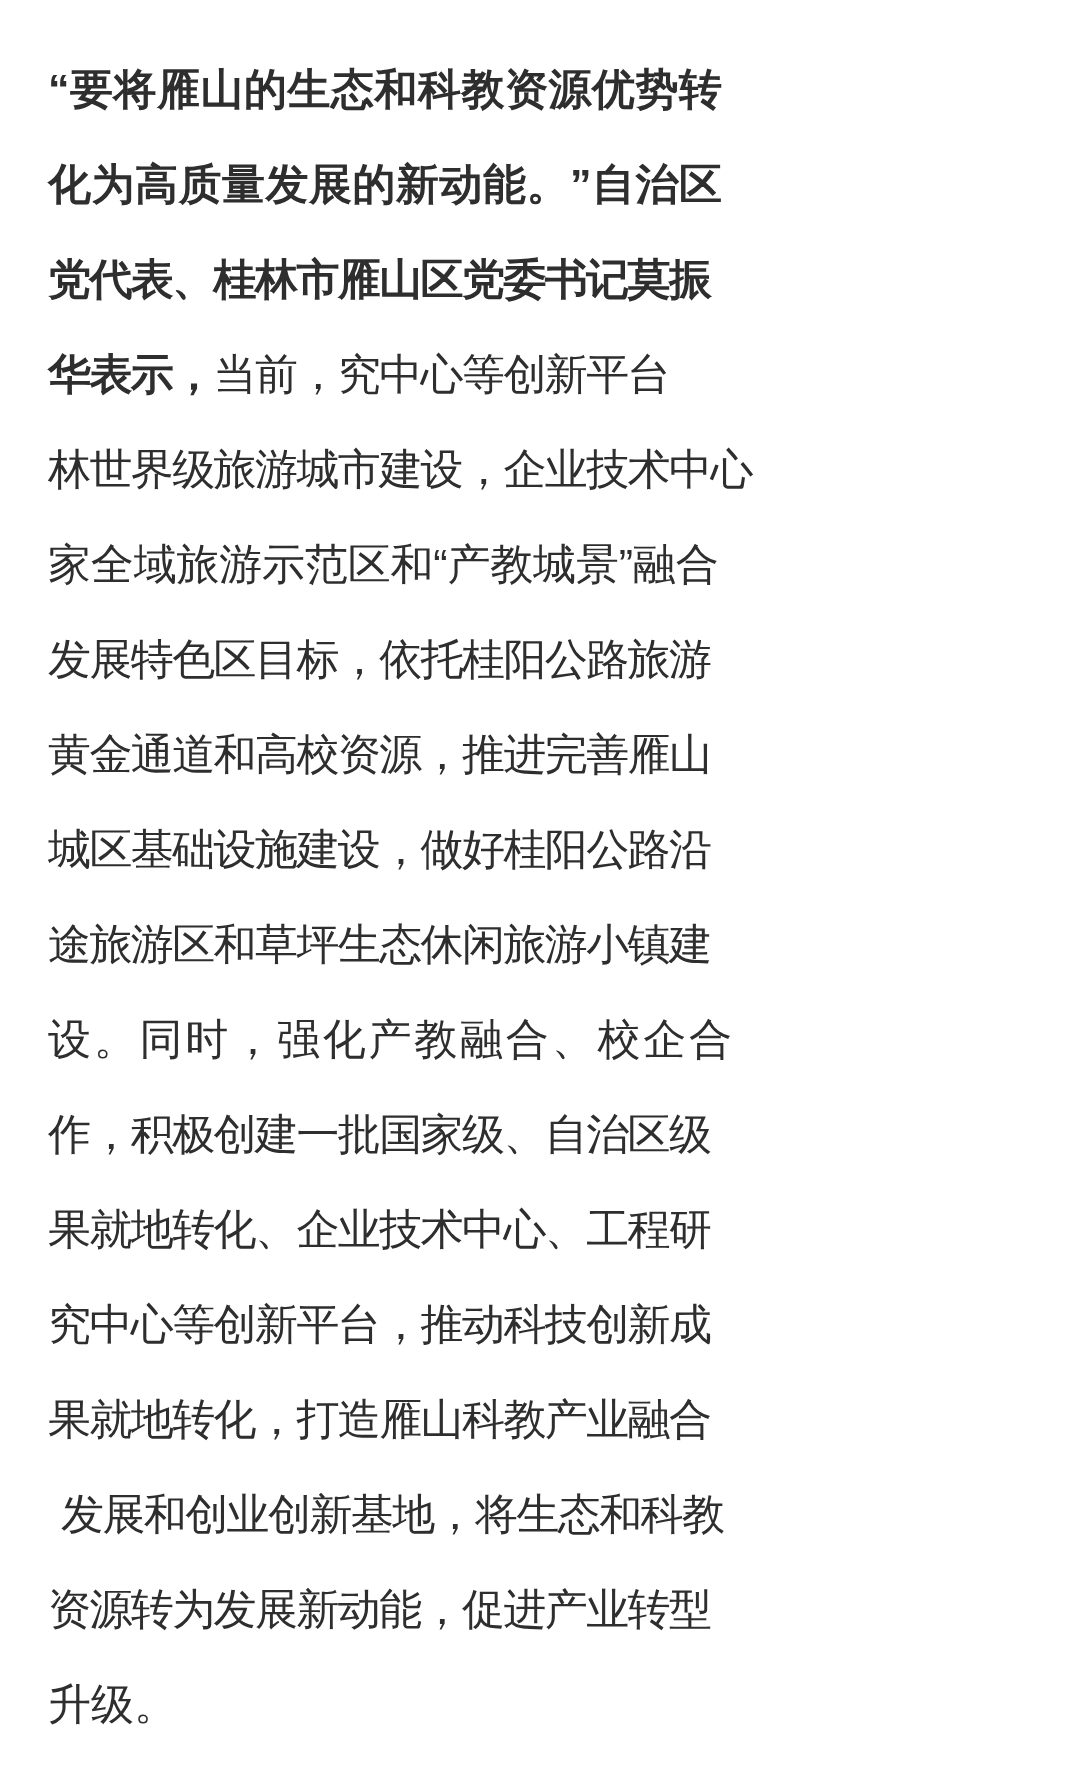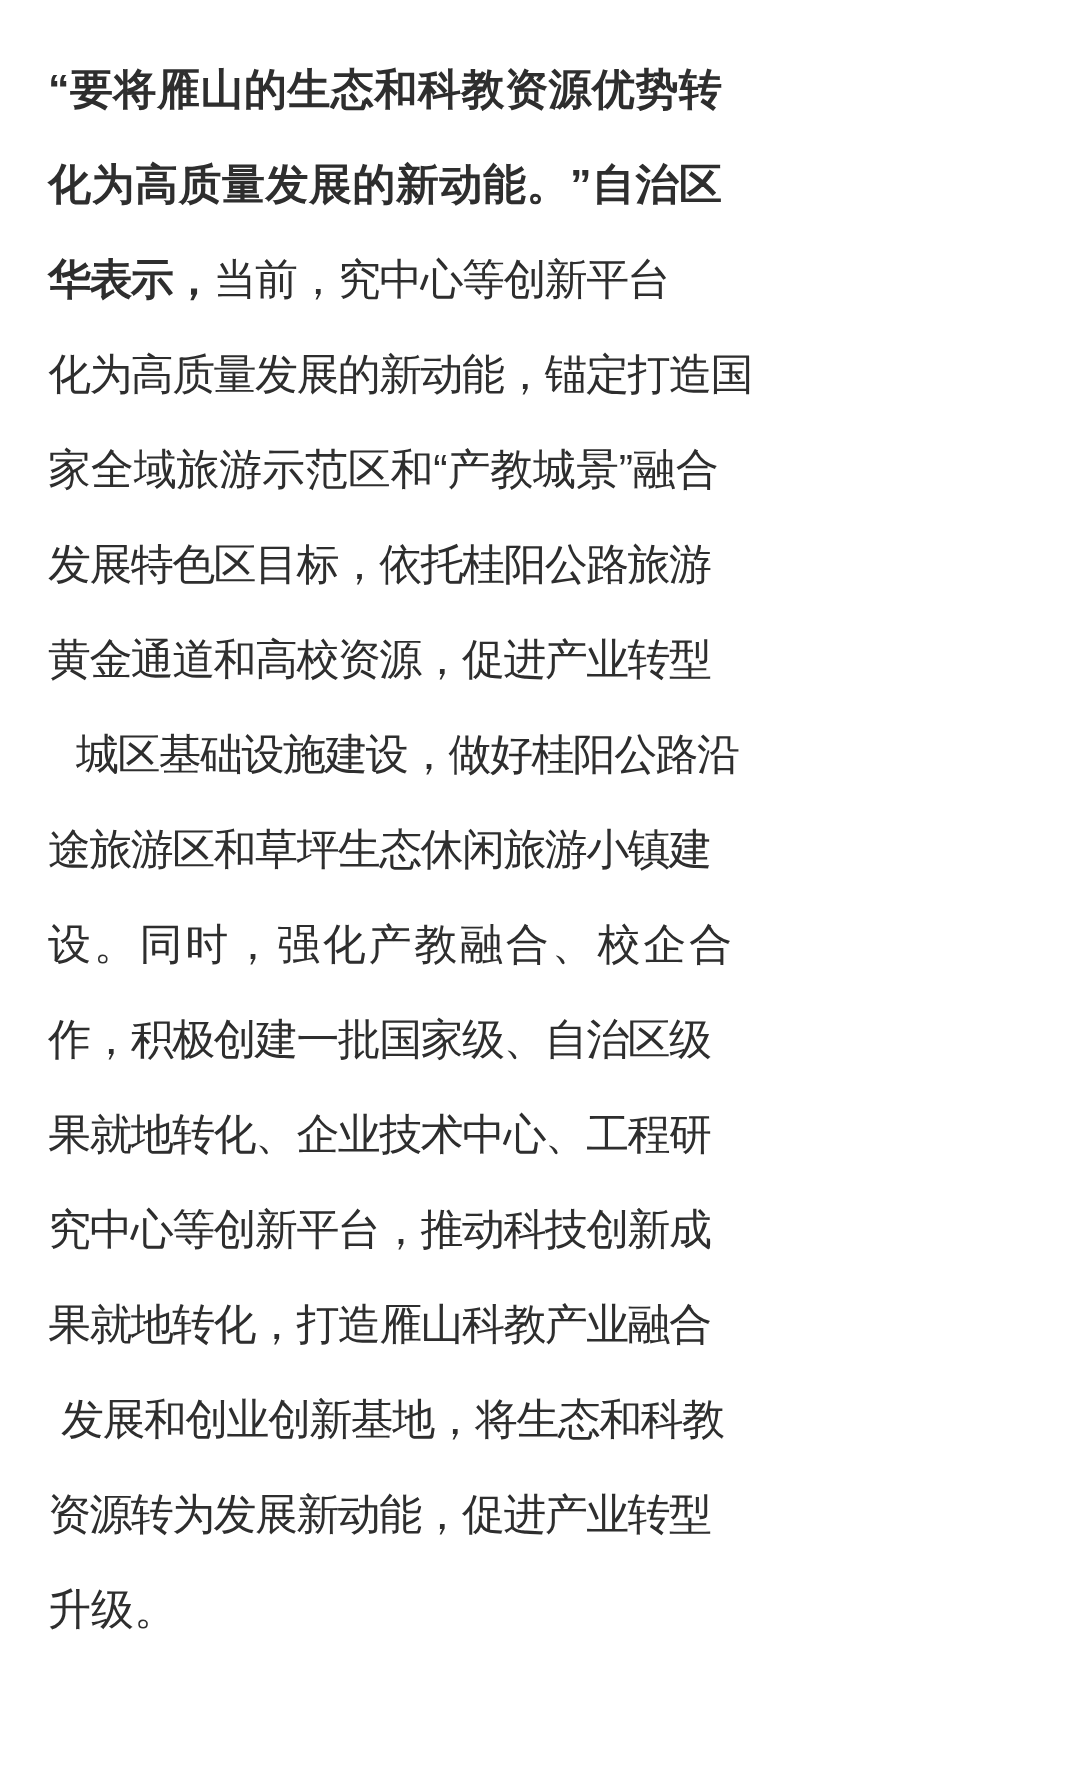--- a/index.html
+++ b/index.html
@@ -31,26 +31,27 @@
   .seg { font-weight: 400; }
   .seg.bold { font-weight: 700; }
 </style>
 </head>
 <body style="background: rgb(255, 255, 255);">
 
 <main class="article" id="article" style="color: rgb(46, 46, 46);">
   <div id="paragraph">
       <div class="line"><span class="inner" style="letter-spacing: 0.5px;"><span class="seg bold">“要将雁山的生态和科教资源优势转</span></span></div>
       <div class="line"><span class="inner" style="letter-spacing: 0.5px;"><span class="seg bold">化为高质量发展的新动能。”自治区</span></span></div>
+      <div class="line"><span class="inner" style="letter-spacing: -1.6px;"><span class="seg bold">党代表、桂林市雁山区党委书记莫振</span></span></div>
       <div class="line"><span class="inner" style="letter-spacing: -1.6px;"><span class="seg bold">华表示，</span><span class="seg">当前，究中心等创新平台</span></span></div>
-      <div class="line"><span class="inner" style="letter-spacing: -1.6px;"><span class="seg">化为高质量发展的新动能，锚定打造国</span></span></div>
+      <div class="line"><span class="inner" style="letter-spacing: -1.6px;"><span class="seg">林世界级旅游城市建设，企业技术中心</span></span></div>
       <div class="line"><span class="inner" style="letter-spacing: -0.185547px;"><span class="seg">家全域旅游示范区和“产教城景”融合</span></span></div>
       <div class="line"><span class="inner" style="letter-spacing: -1.6px;"><span class="seg">发展特色区目标，依托桂阳公路旅游</span></span></div>
-      <div class="line"><span class="inner" style="letter-spacing: -1.6px;"><span class="seg">黄金通道和高校资源，促进产业转型</span></span></div>
-      <div class="line"><span class="inner" style="letter-spacing: -1.6px; margin-left: 28px;"><span class="seg">城区基础设施建设，做好桂阳公路沿</span></span></div>
+      <div class="line"><span class="inner" style="letter-spacing: -1.6px;"><span class="seg">黄金通道和高校资源，推进完善雁山</span></span></div>
+      <div class="line"><span class="inner" style="letter-spacing: -1.6px;"><span class="seg">城区基础设施建设，做好桂阳公路沿</span></span></div>
       <div class="line"><span class="inner" style="letter-spacing: -1.6px;"><span class="seg">途旅游区和草坪生态休闲旅游小镇建</span></span></div>
       <div class="line"><span class="inner" style="letter-spacing: 2.78571px;"><span class="seg">设。同时，强化产教融合、校企合</span></span></div>
       <div class="line"><span class="inner" style="letter-spacing: -1.6px;"><span class="seg">作，积极创建一批国家级、自治区级</span></span></div>
       <div class="line"><span class="inner" style="letter-spacing: -1.6px;"><span class="seg">果就地转化、企业技术中心、工程研</span></span></div>
       <div class="line"><span class="inner" style="letter-spacing: -1.6px;"><span class="seg">究中心等创新平台，推动科技创新成</span></span></div>
       <div class="line"><span class="inner" style="letter-spacing: -1.6px; text-align: right;"><span class="seg">果就地转化，打造雁山科教产业融合</span></span></div>
       <div class="line"><span class="inner" style="letter-spacing: -1.6px; margin-left: 13px;"><span class="seg">发展和创业创新基地，将生态和科教</span></span></div>
       <div class="line"><span class="inner" style="letter-spacing: -1.6px;"><span class="seg">资源转为发展新动能，促进产业转型</span></span></div>
       <div class="line last"><span class="inner"><span class="seg">升级。</span></span></div>
     </div>

